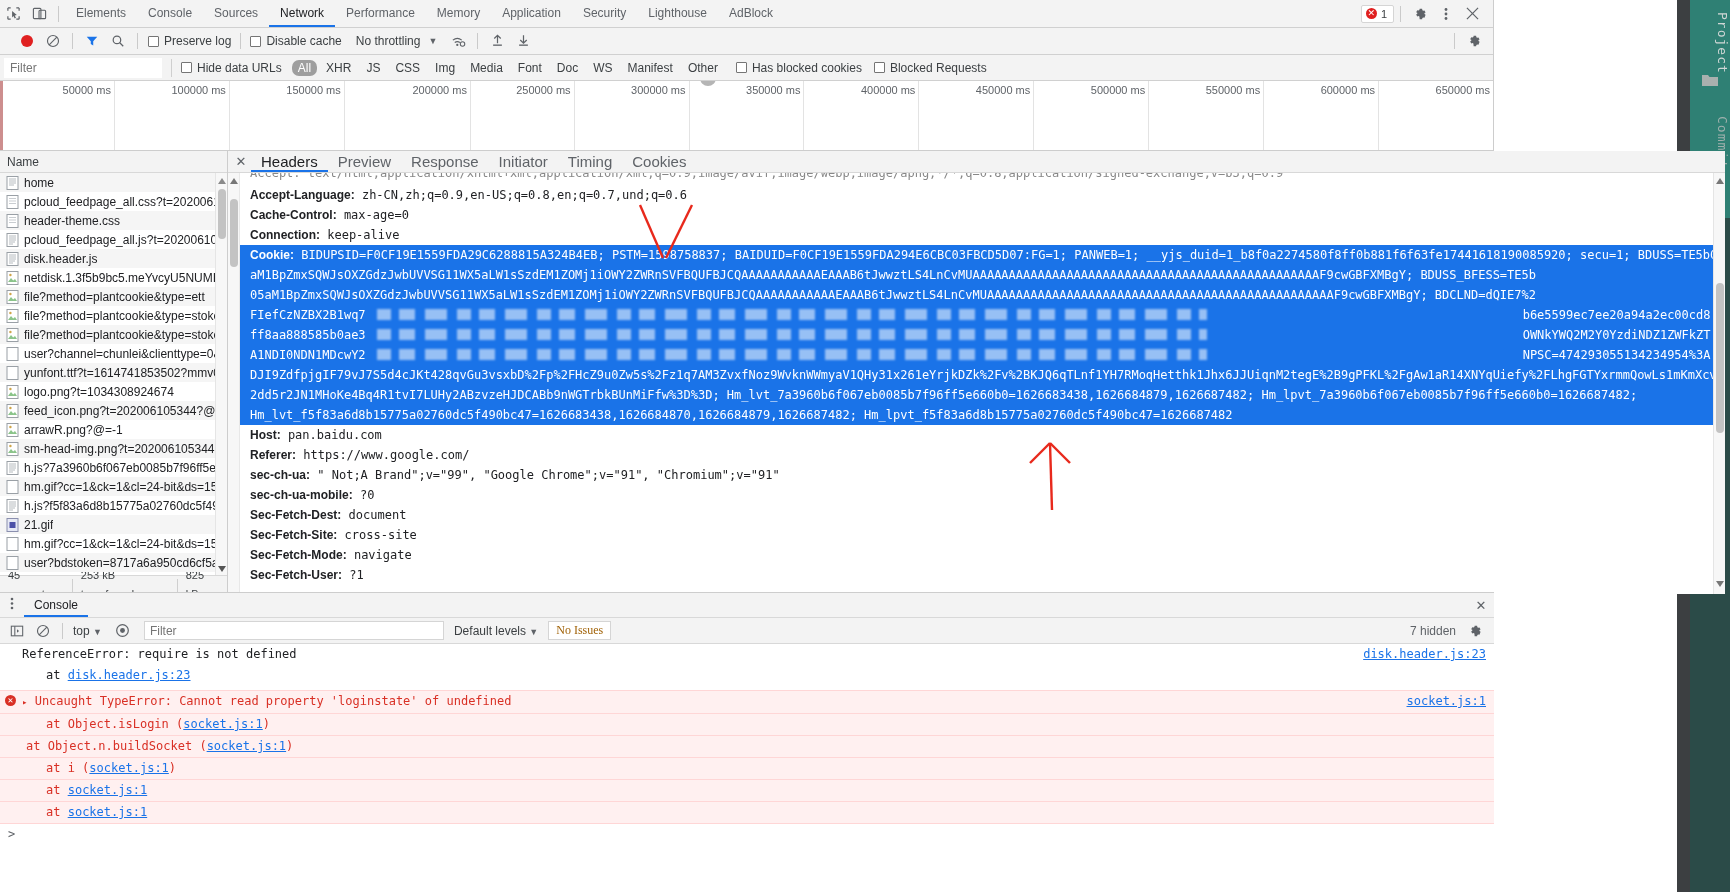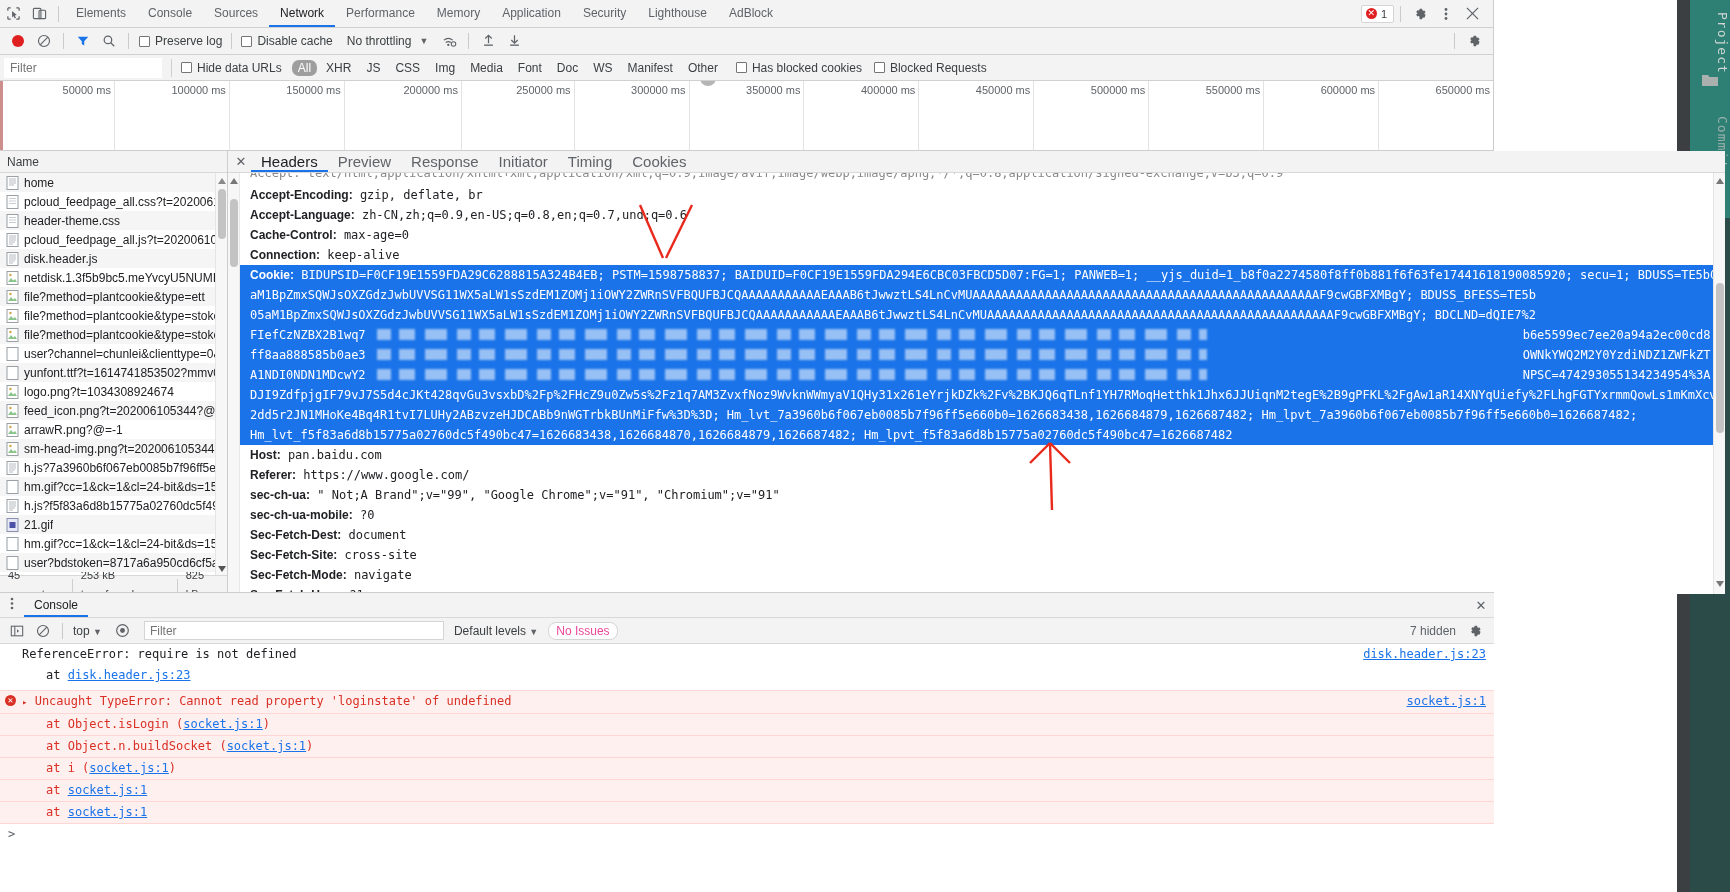--- a/index.html
+++ b/index.html
@@ -92,21 +92,21 @@
   .err-dot {
     width: 11px; height: 11px; border-radius: 50%; background: #e02020;
     color:#fff; font-size:9px; line-height:11px; text-align:center;
   }
 
   
   .nettoolbar {
     position: relative; height: 27px;
     background: #f3f3f3;
     border-bottom: 1px solid #d0d0d0;
-    display: flex; align-items: center; padding-left: 5px;
+    display: flex; align-items: center; padding-left: 14px;
   }
   .rec-dot { width: 12px; height: 12px; border-radius: 50%; background: #e02020; }
   .checkbox {
     width: 11px; height: 11px; border: 1px solid #757575; background: #fff;
     border-radius: 1px; display: inline-block; vertical-align: -1px;
     flex: none; cursor: pointer;
   }
   .cblabel { display: flex; align-items: center; gap: 5px; font-size: 12px; color: #3c4043; cursor: pointer; white-space: nowrap; }
   .throttle { font-size: 12px; color: #3c4043; padding-left: 4px; cursor: pointer; }
   .caret { font-size: 9px; color: #5f6368; padding: 0 8px; cursor: pointer; }
@@ -255,22 +255,22 @@
     display: flex; align-items: center; padding-left: 4px; gap: 0px;
   }
   .ctx-select { font-size: 12px; color: #3c4043; padding: 0 4px; cursor: pointer; }
   .console-filter {
     width: 300px; height: 19px; margin-left: 8px; background: #fff;
     border: 1px solid #d5d5d5; font-size: 12px; color: #80868b; padding: 0 5px; outline: none;
     font-family: "Liberation Sans", sans-serif;
   }
   .levels { font-size: 12px; color: #3c4043; margin-left: 10px; cursor: pointer; }
   .noissues {
-    font-size: 12px; color: #ec4899; margin-left: 10px; border: 1px solid #d5d5d5;
-    border-radius: 8px; padding: 1px 7px; background: #fff; cursor: pointer;
+    font-size: 12px; color: #a16207; margin-left: 10px; border: 1px solid #d5d5d5;
+    border-radius: 0; padding: 1px 7px; background: #fff; cursor: pointer; font-family: Liberation Serif, serif;
   }
   .hidden-count { margin-left: auto; font-size: 12px; color: #5f6368; padding-right: 6px; }
   .console-body { flex: 1; position: relative; overflow: hidden; font-family: "DejaVu Sans Mono", monospace; font-size: 12px; }
   .c-msg { padding: 2px 0 2px 22px; line-height: 17px; color: #202124; }
   .c-err {
     background: #fff0f0; border-top: 1px solid #ffd6d6; border-bottom: 1px solid #ffd6d6;
     color: #d93025; padding: 2px 0 2px 22px; line-height: 17px; position: relative;
   }
   .c-err .erricon {
     position: absolute; left: 5px; top: 4px; width: 11px; height: 11px;
@@ -471,21 +471,21 @@
       <div id="ovticks">
           <div class="ov-tick" style="left: 0px; width: 114.923px; text-align: center;">
             <span>50000 ms</span>
           </div>
           <div class="ov-tick" style="left: 114.923px; width: 114.923px;">
             <span>100000 ms</span>
           </div>
           <div class="ov-tick" style="left: 229.846px; width: 114.923px;">
             <span>150000 ms</span>
           </div>
-          <div class="ov-tick" style="left: 347px; width: 114.923px;">
+          <div class="ov-tick" style="left: 356px; width: 114.923px;">
             <span>200000 ms</span>
           </div>
           <div class="ov-tick" style="left: 459.692px; width: 114.923px;">
             <span>250000 ms</span>
           </div>
           <div class="ov-tick" style="left: 574.615px; width: 114.923px;">
             <span>300000 ms</span>
           </div>
           <div class="ov-tick" style="left: 689.538px; width: 114.923px;">
             <span>350000 ms</span>
@@ -738,21 +738,20 @@
                 </svg>
             </div>
             <div class="lg-thumb"></div>
           </div>
 
           <div class="clip-top">
             <div style="position:absolute;top:-7px;left:22px;font-family:'DejaVu Sans Mono',monospace;font-size:12px;color:#888;white-space:nowrap;">Accept: text/html,application/xhtml+xml,application/xml;q=0.9,image/avif,image/webp,image/apng,*/*;q=0.8,application/signed-exchange;v=b3;q=0.9</div>
           </div>
 
           <div id="hdrs-before" style="padding-top:12px;">
-              <div class="hline"><b class="hname">Accept-Encoding:</b><span class="hval"> gzip, deflate, br</span></div>
               <div class="hline"><b class="hname">Accept-Language:</b><span class="hval"> zh-CN,zh;q=0.9,en-US;q=0.8,en;q=0.7,und;q=0.6</span></div>
               <div class="hline"><b class="hname">Cache-Control:</b><span class="hval"> max-age=0</span></div>
               <div class="hline"><b class="hname">Connection:</b><span class="hval"> keep-alive</span></div>
             </div>
 
           <div class="cookie-block">
             <div class="cookie-line">
               <b class="hname">Cookie:</b>
               <span>BIDUPSID=F0CF19E1559FDA29C6288815A324B4EB; PSTM=1598758837; BAIDUID=F0CF19E1559FDA294E6CBC03FBCD5D07:FG=1; PANWEB=1;  __yjs_duid=1_b8f0a2274580f8ff0b881f6f63fe17441618190085920; secu=1; BDUSS=TE5b05</span>
             </div>
@@ -870,21 +869,21 @@
         </div>
 
         <div class="c-err" style="margin-top:4px;">
           <span class="erricon">✕</span>
           <span class="tri" style="color:#d93025;">▸</span>
           <span>Uncaught TypeError: Cannot read property 'loginstate' of undefined</span>
           <span class="c-src">socket.js:1</span>
         </div>
         <div id="errstack">
             <div class="c-err" style="padding-left: 46px; border-top: none;"><span>at Object.isLogin (</span><span class="c-link">socket.js:1</span><span>)</span></div>
-            <div class="c-err" style="padding-left: 46px; border-top: none;"><span>at Object.n.buildSocket (</span><span class="c-link">socket.js:1</span><span>)</span></div>
+            <div class="c-err" style="padding-left: 26px; border-top: none;"><span>at Object.n.buildSocket (</span><span class="c-link">socket.js:1</span><span>)</span></div>
             <div class="c-err" style="padding-left: 46px; border-top: none;"><span>at i (</span><span class="c-link">socket.js:1</span><span>)</span></div>
             <div class="c-err" style="padding-left: 46px; border-top: none;"><span>at </span><span class="c-link">socket.js:1</span><span></span></div>
             <div class="c-err" style="padding-left: 46px; border-top: none;"><span>at </span><span class="c-link">socket.js:1</span><span></span></div>
           </div>
 
         <div class="c-prompt">
           <span>&gt;</span>
         </div>
       </div>
     </div>

